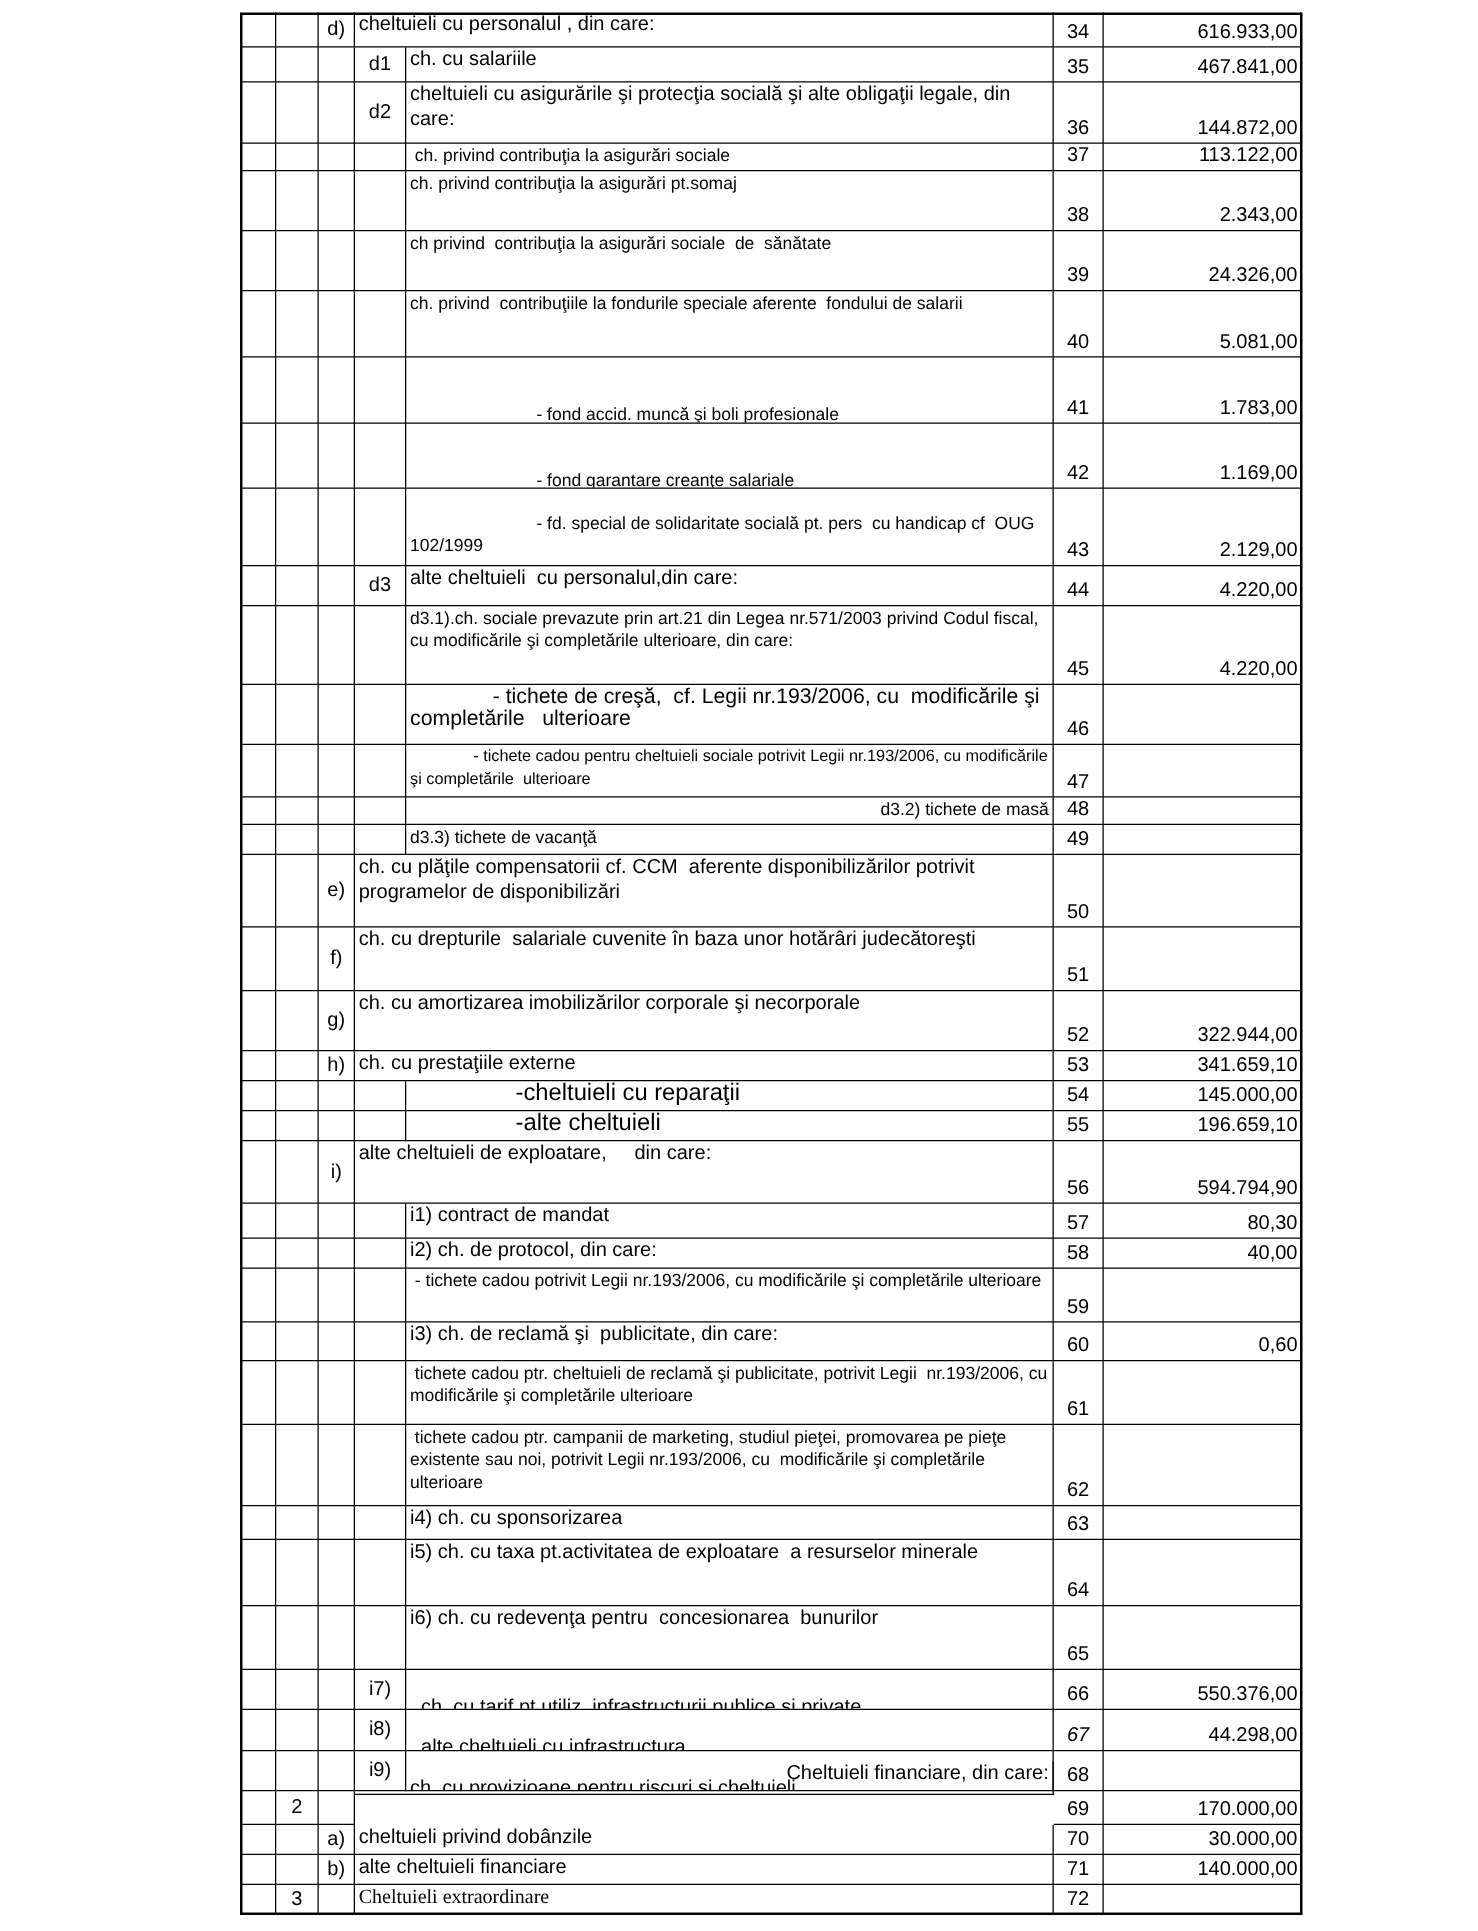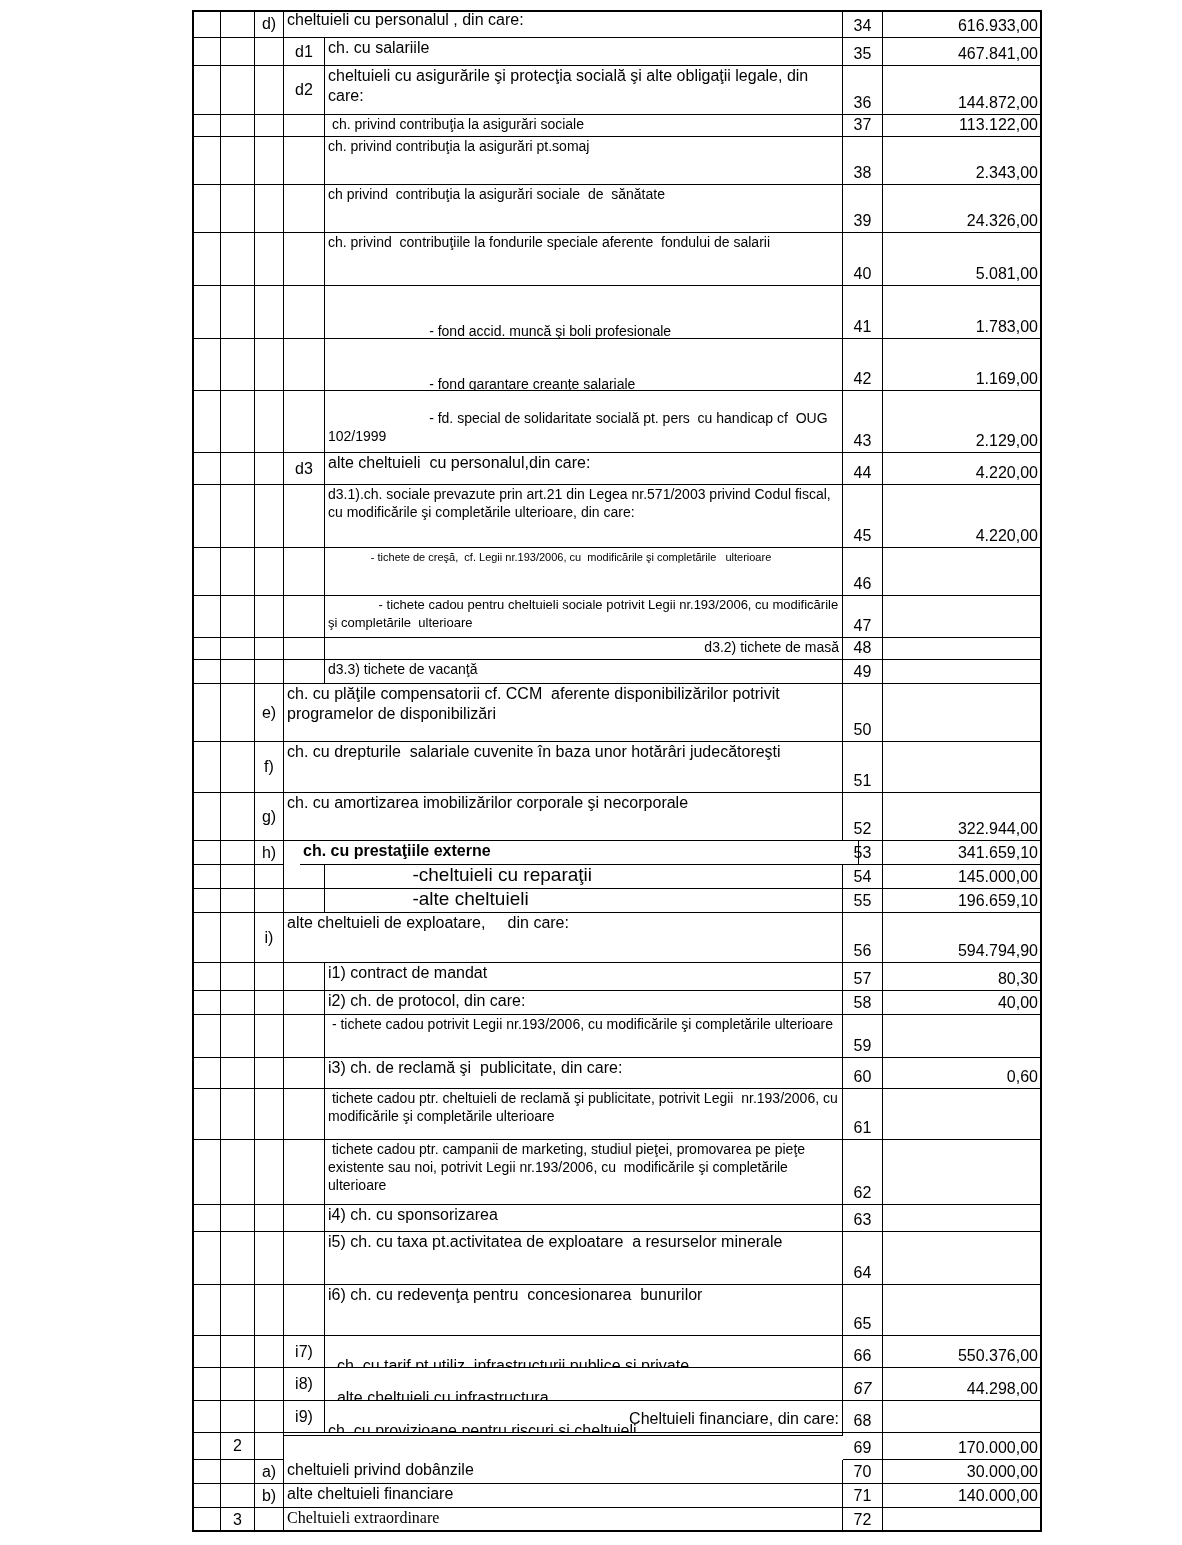--- a/index.html
+++ b/index.html
@@ -102,21 +102,21 @@
     <div class="c lbl" style="left: 221px; top: 485px; width: 34px; height: 63px;"></div>
     <div class="c lbl" style="left: 255px; top: 485px; width: 29px; height: 63px;"></div>
     <div class="c lbl" style="left: 284px; top: 485px; width: 41px; height: 63px;"></div>
     <div class="c t sm" style="left: 325px; top: 485px; width: 518px; height: 63px;">d3.1).ch. sociale prevazute prin art.21 din Legea nr.571/2003 privind Codul fiscal, cu modificările şi completările ulterioare, din care:</div>
     <div class="c num" style="left: 843px; top: 485px; width: 40px; height: 63px;">45</div>
     <div class="c val" style="left: 883px; top: 485px; width: 158px; height: 63px;">4.220,00</div>
     <div class="c lbl" style="left: 192px; top: 548px; width: 29px; height: 48px;"></div>
     <div class="c lbl" style="left: 221px; top: 548px; width: 34px; height: 48px;"></div>
     <div class="c lbl" style="left: 255px; top: 548px; width: 29px; height: 48px;"></div>
     <div class="c lbl" style="left: 284px; top: 548px; width: 41px; height: 48px;"></div>
-    <div class="c t sm" style="left: 325px; top: 548px; width: 518px; height: 48px; font-size: 11px;">              - tichete de creşă,  cf. Legii nr.193/2006, cu  modificările şi completările   ulterioare</div>
+    <div class="c t sm" style="left: 325px; top: 548px; width: 518px; height: 48px; font-size: 17px;">              - tichete de creşă,  cf. Legii nr.193/2006, cu  modificările şi completările   ulterioare</div>
     <div class="c num" style="left: 843px; top: 548px; width: 40px; height: 48px;">46</div>
     <div class="c val" style="left: 883px; top: 548px; width: 158px; height: 48px;"></div>
     <div class="c lbl" style="left: 192px; top: 596px; width: 29px; height: 42px;"></div>
     <div class="c lbl" style="left: 221px; top: 596px; width: 34px; height: 42px;"></div>
     <div class="c lbl" style="left: 255px; top: 596px; width: 29px; height: 42px;"></div>
     <div class="c lbl" style="left: 284px; top: 596px; width: 41px; height: 42px;"></div>
     <div class="c t sm" style="left: 325px; top: 596px; width: 518px; height: 42px; font-size: 13px;">              - tichete cadou pentru cheltuieli sociale potrivit Legii nr.193/2006, cu modificările şi completările  ulterioare</div>
     <div class="c num" style="left: 843px; top: 596px; width: 40px; height: 42px;">47</div>
     <div class="c val" style="left: 883px; top: 596px; width: 158px; height: 42px;"></div>
     <div class="c lbl" style="left: 192px; top: 638px; width: 29px; height: 22px;"></div>
@@ -147,21 +147,21 @@
     <div class="c val" style="left: 883px; top: 742px; width: 158px; height: 51px;"></div>
     <div class="c lbl" style="left: 192px; top: 793px; width: 29px; height: 48px;"></div>
     <div class="c lbl" style="left: 221px; top: 793px; width: 34px; height: 48px;"></div>
     <div class="c lbl" style="left: 255px; top: 793px; width: 29px; height: 48px;">g)</div>
     <div class="c t" style="left: 284px; top: 793px; width: 559px; height: 48px;">ch. cu amortizarea imobilizărilor corporale şi necorporale</div>
     <div class="c num" style="left: 843px; top: 793px; width: 40px; height: 48px;">52</div>
     <div class="c val" style="left: 883px; top: 793px; width: 158px; height: 48px;">322.944,00</div>
     <div class="c lbl" style="left: 192px; top: 841px; width: 29px; height: 24px;"></div>
     <div class="c lbl" style="left: 221px; top: 841px; width: 34px; height: 24px;"></div>
     <div class="c lbl" style="left: 255px; top: 841px; width: 29px; height: 24px;">h)</div>
-    <div class="c t" style="left: 300px; top: 841px; width: 559px; height: 24px; font-weight: bold;">ch. cu prestaţiile externe</div>
+    <div class="c t" style="left: 284px; top: 841px; width: 559px; height: 24px;">ch. cu prestaţiile externe</div>
     <div class="c num" style="left: 843px; top: 841px; width: 40px; height: 24px;">53</div>
     <div class="c val" style="left: 883px; top: 841px; width: 158px; height: 24px;">341.659,10</div>
     <div class="c lbl" style="left: 192px; top: 865px; width: 29px; height: 24px;"></div>
     <div class="c lbl" style="left: 221px; top: 865px; width: 34px; height: 24px;"></div>
     <div class="c lbl" style="left: 255px; top: 865px; width: 29px; height: 24px;"></div>
     <div class="c lbl" style="left: 284px; top: 865px; width: 41px; height: 24px;"></div>
     <div class="c t big" style="left: 325px; top: 865px; width: 518px; height: 24px;">                -cheltuieli cu reparaţii</div>
     <div class="c num" style="left: 843px; top: 865px; width: 40px; height: 24px;">54</div>
     <div class="c val" style="left: 883px; top: 865px; width: 158px; height: 24px;">145.000,00</div>
     <div class="c lbl" style="left: 192px; top: 889px; width: 29px; height: 24px;"></div>

